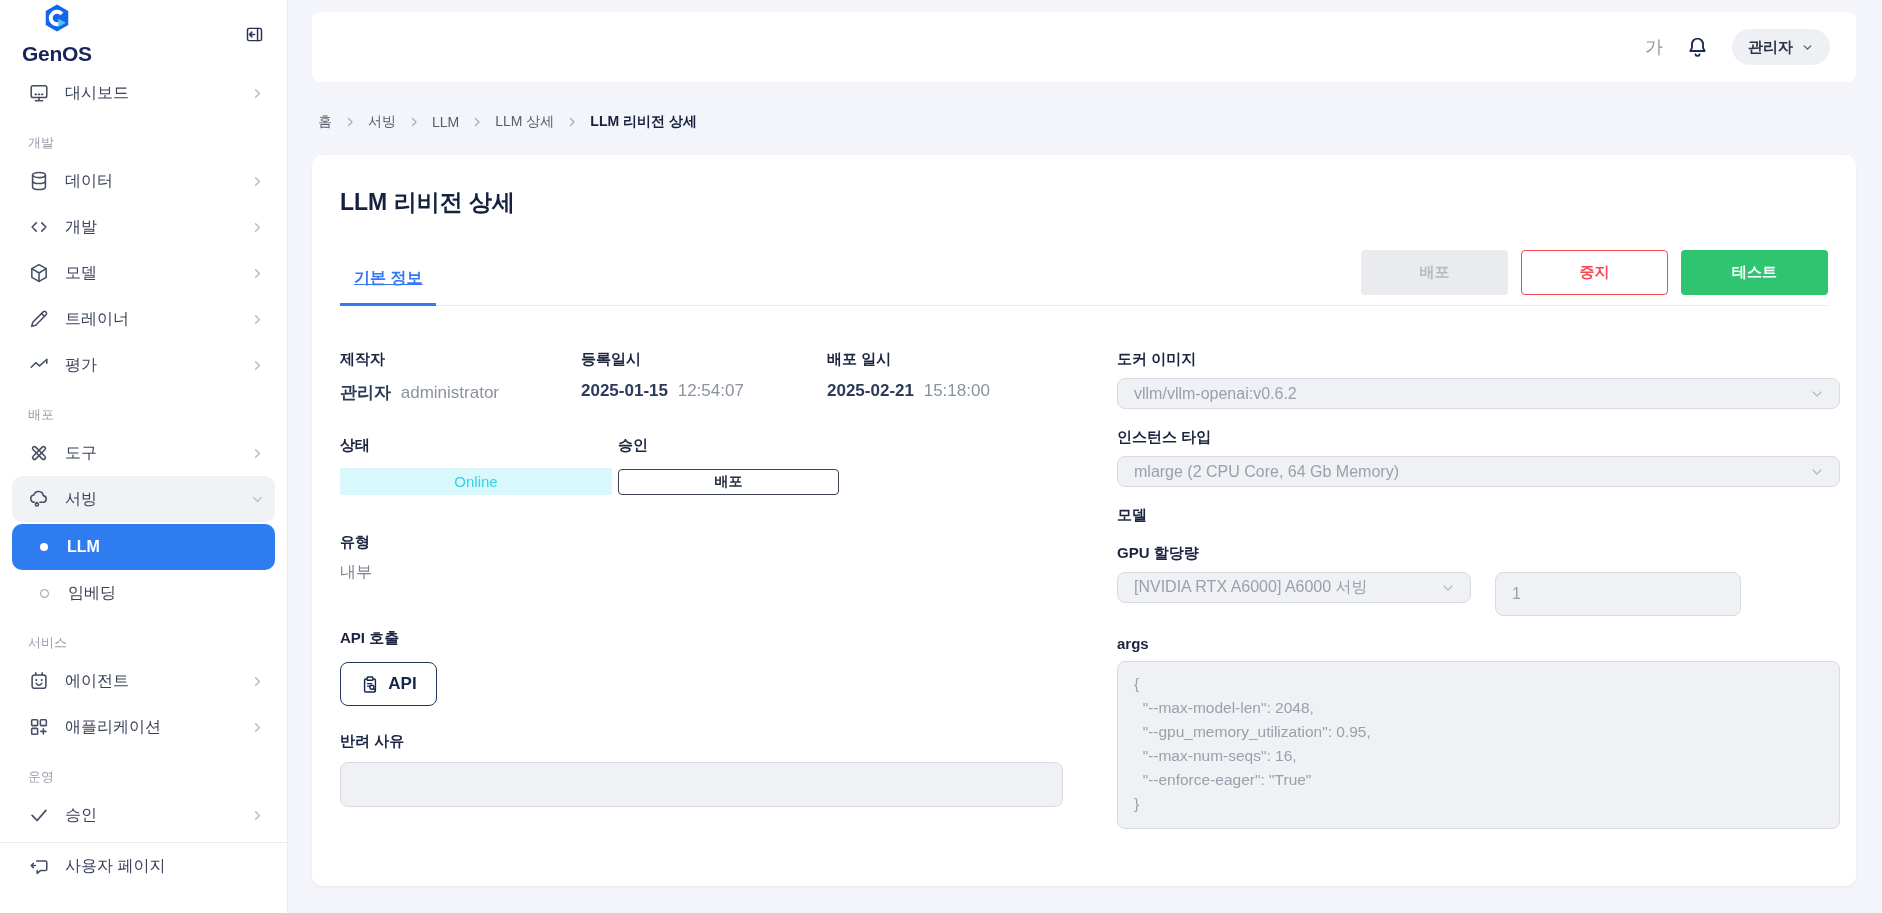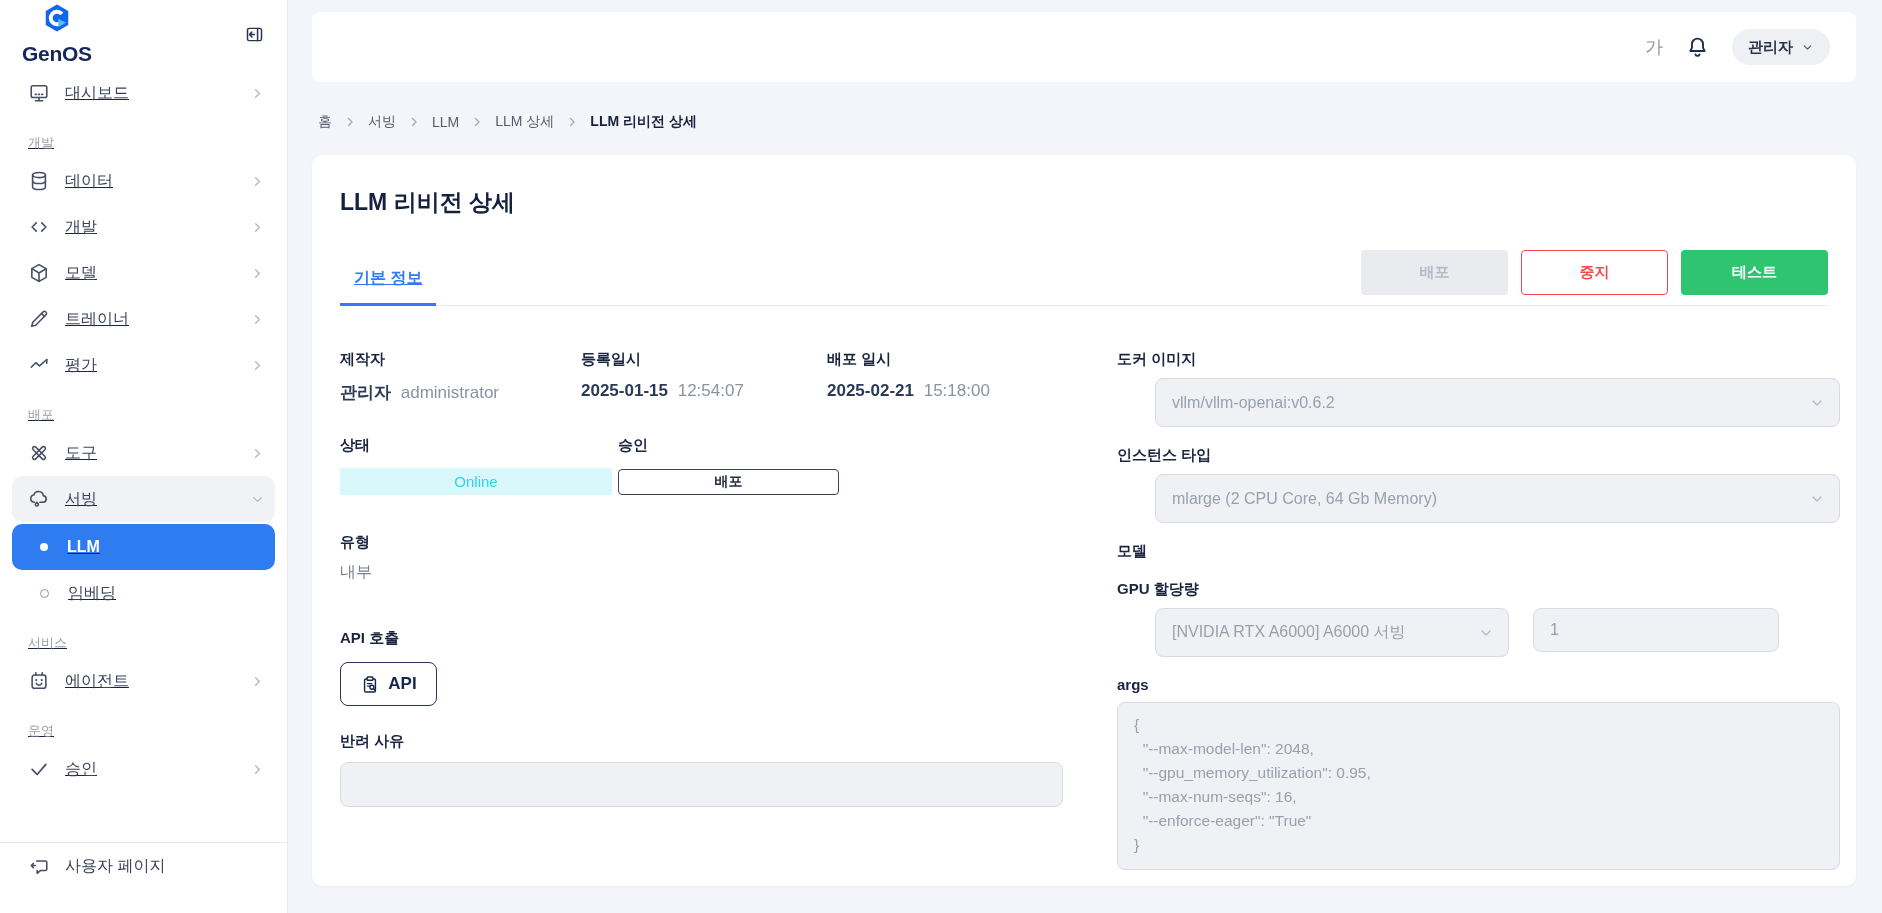--- a/index.html
+++ b/index.html
@@ -17,21 +17,21 @@
   .sidebar {
     position:absolute; left:0; top:0; width:288px; height:913px;
     background:#ffffff; border-right:1px solid #e9ebf0;
     padding-top:14px;
     display:flex; flex-direction:column;
   }
   .logo-row { height:40px; padding:0 22px 0 22px; display:flex; align-items:center; justify-content:space-between; }
   .logo-left { display:flex; align-items:center; gap:9px;flex-direction:column; }
   .logo-text { font-size:21px; font-weight:800; color:#16255a; letter-spacing:-0.3px; }
   .collapse-btn { color:#2a3350; cursor:pointer; }
-  .nav { padding:0 12px; flex:1 1 auto; overflow:hidden;text-decoration:underline; }
+  .nav { padding:0 12px; flex:1 1 auto; overflow:hidden; }
   .si {
     height:46px; border-radius:10px; padding:0 10px 0 16px;
     display:flex; align-items:center; gap:15px;
     font-size:16px; color:#3a425a; cursor:pointer;
   }
   .si .ic { color:#454e63; flex:0 0 auto; }
   .si .chev { margin-left:auto; color:#b2b7c1; }
   .si.first { margin-top:16px; }
   .sec { font-size:13px; color:#989fab; margin:18px 0 6px; padding-left:16px; }
   .si.serving { background:#f1f2f5; }
@@ -127,23 +127,23 @@
   .row5 { margin-top:26px; }
   .text-input {
     margin-top:11px; width:723px; height:45px;
     background:#eff1f4; border:1px solid #d8dbe1; border-radius:8px;
     padding:0 16px; font-size:16px; color:#6a7180;
     font-family:"Liberation Sans", sans-serif;
   }
 
   .rrow { margin-bottom:19px; }
   .selbox {
-    margin-top:9px; height:49px; background:#eff1f4; border:1px solid #d8dbe1; border-radius:8px;
+    margin-top:9px; height:31px; background:#eff1f4; border:1px solid #d8dbe1; border-radius:8px;
     padding:0 14px 0 16px; display:flex; align-items:center; justify-content:space-between;
-    font-size:16px; color:#9aa0ac; cursor:default;margin-left:38px;
+    font-size:16px; color:#9aa0ac; cursor:default;
   }
   .selbox .sel-chev { color:#b4b8c0; }
   .gpu-row { display:flex; gap:24px; }
   .gpu-sel { width:354px; }
   .gpu-count {
     margin-top:9px; width:246px; height:44px;
     background:#eff1f4; border:1px solid #d8dbe1; border-radius:8px;
     padding:0 16px; font-size:16px; color:#9aa0ac;
     font-family:"Liberation Sans", sans-serif;
   }
@@ -331,20 +331,36 @@
         </svg>
       </span>
       <span>에이전트</span>
       <span class="chev">
         <svg width="15" height="15" viewBox="0 0 24 24" fill="none" stroke="currentColor" stroke-width="2" stroke-linecap="round" stroke-linejoin="round">
             <path d="M9 6l6 6-6 6"></path>
           </svg>
       </span>
     </div>
 
+    <div class="si">
+      <span class="ic">
+        <svg width="22" height="22" viewBox="0 0 24 24" fill="none" stroke="currentColor" stroke-width="1.7" stroke-linecap="round" stroke-linejoin="round">
+          <rect x="4" y="4" width="6.5" height="6.5" rx="1"></rect>
+            <rect x="13.5" y="4" width="6.5" height="6.5" rx="1"></rect>
+            <rect x="4" y="13.5" width="6.5" height="6.5" rx="1"></rect>
+          <path d="M16.8 14v5.6M14 16.8h5.6"></path>
+        </svg>
+      </span>
+      <span>애플리케이션</span>
+      <span class="chev">
+        <svg width="15" height="15" viewBox="0 0 24 24" fill="none" stroke="currentColor" stroke-width="2" stroke-linecap="round" stroke-linejoin="round">
+            <path d="M9 6l6 6-6 6"></path>
+          </svg>
+      </span>
+    </div>
 
     <div class="sec">운영</div>
 
     <div class="si">
       <span class="ic">
         <svg width="22" height="22" viewBox="0 0 24 24" fill="none" stroke="currentColor" stroke-width="1.9" stroke-linecap="round" stroke-linejoin="round">
           <path d="M4.5 12.5l5.5 5.5L19.5 7"></path>
         </svg>
       </span>
       <span>승인</span>

